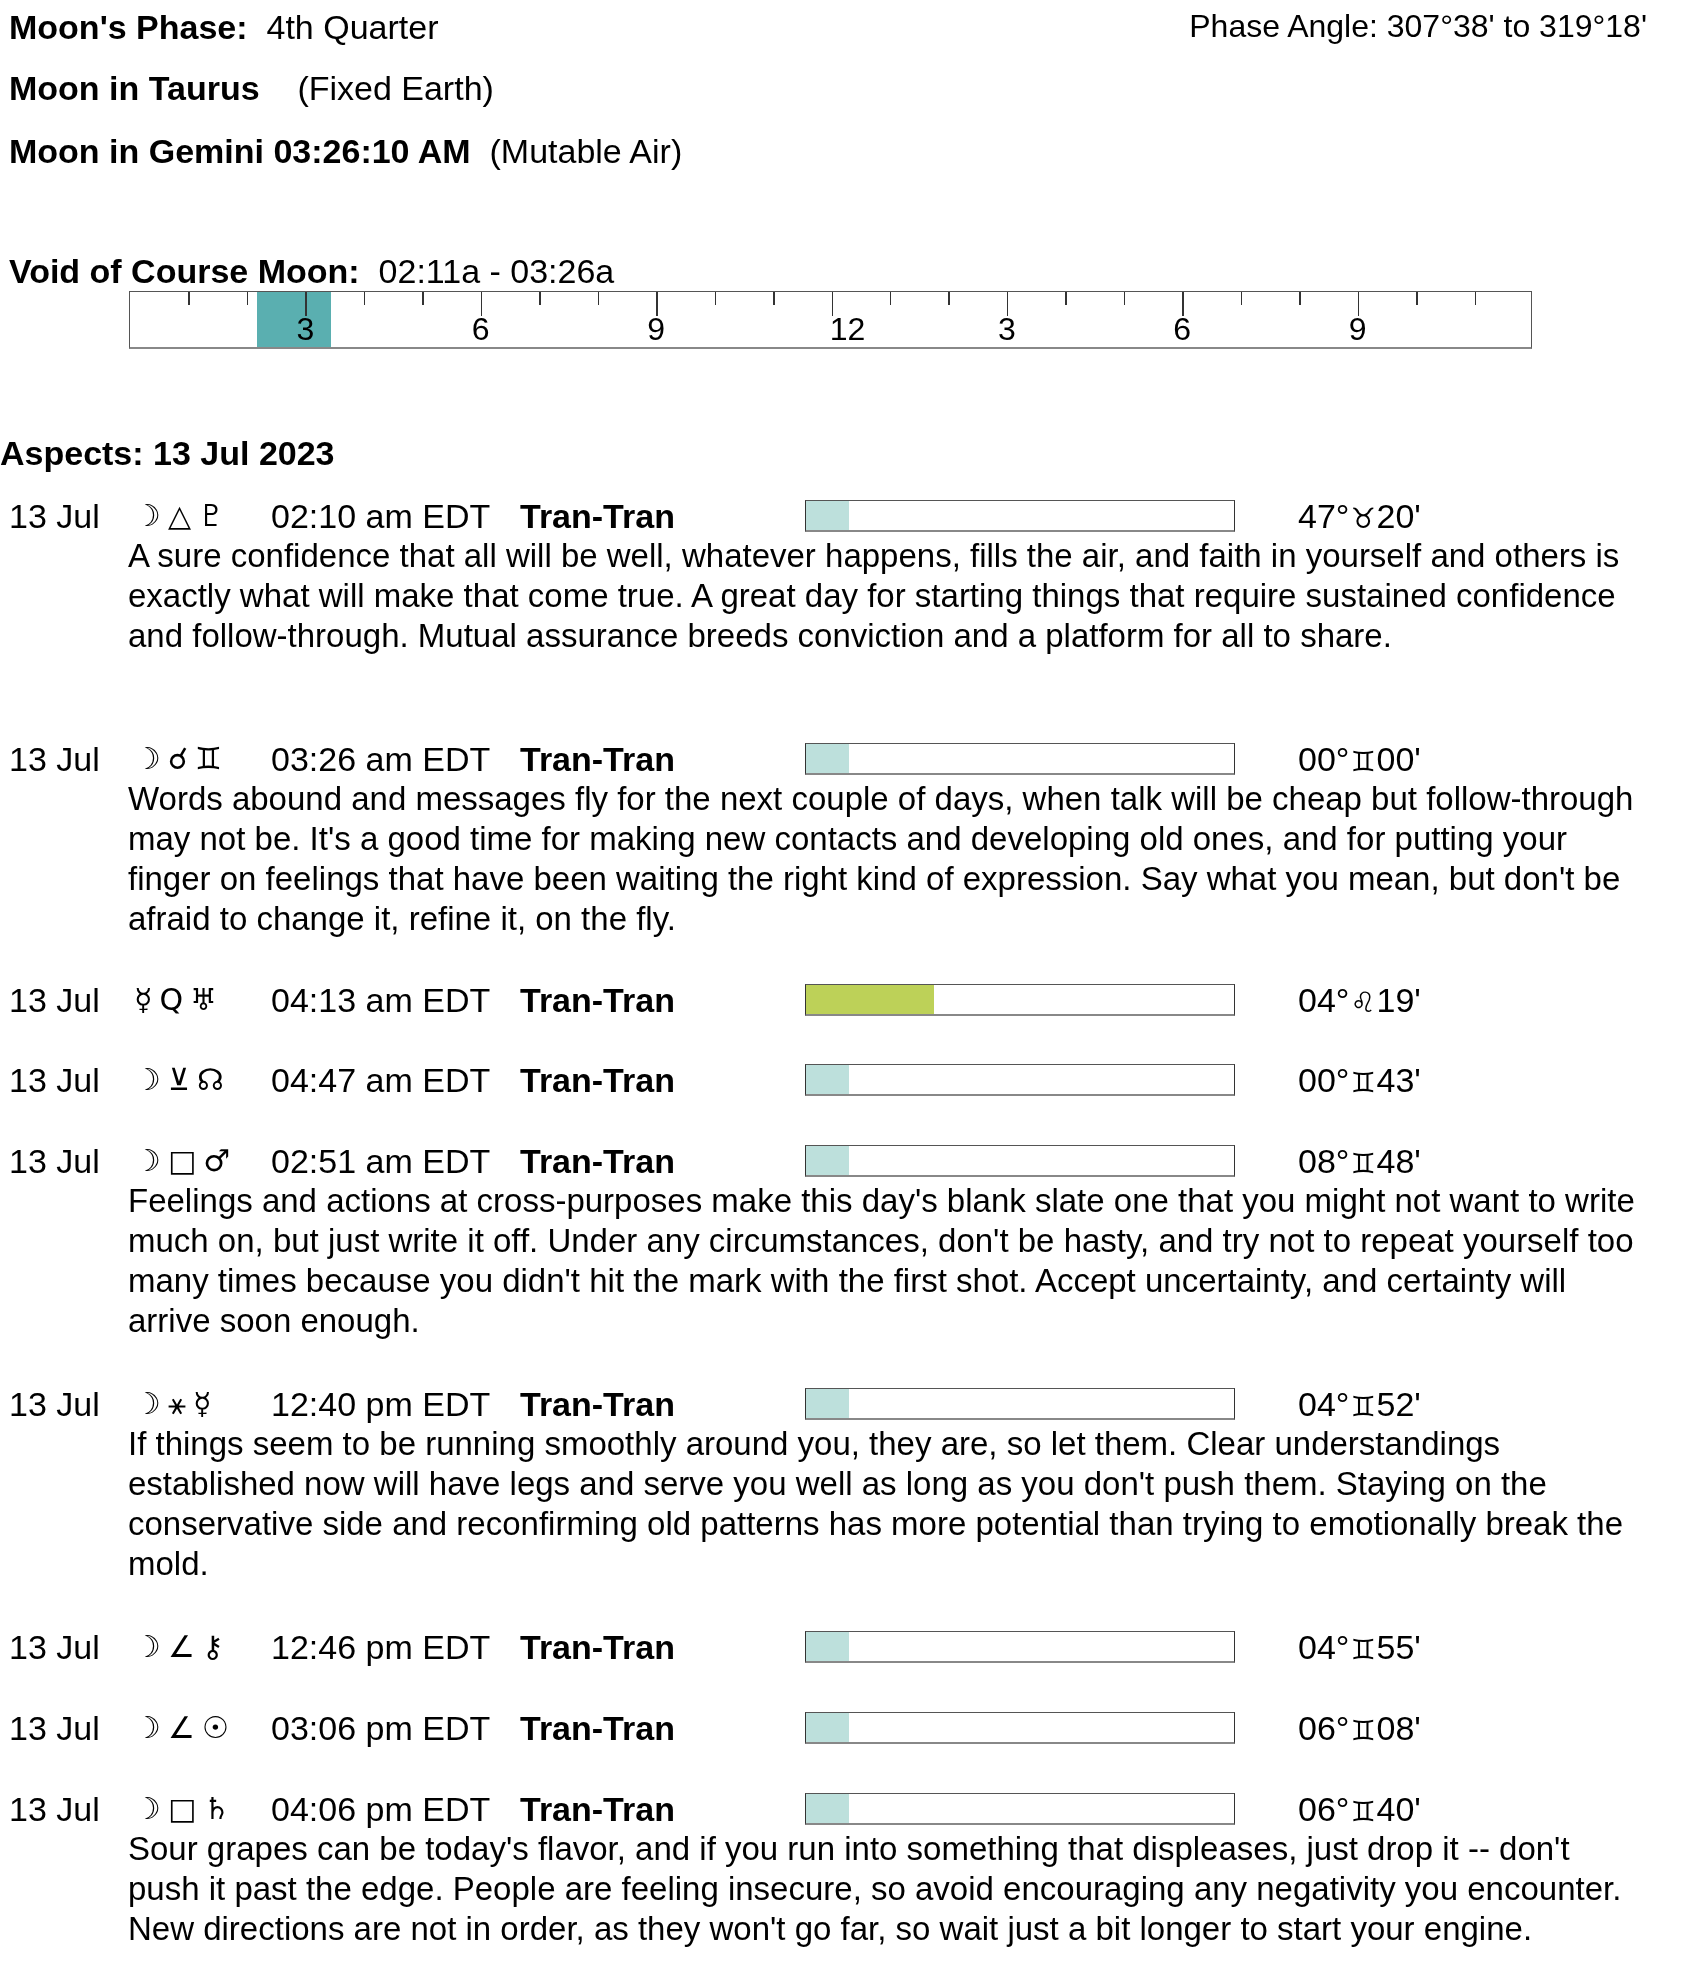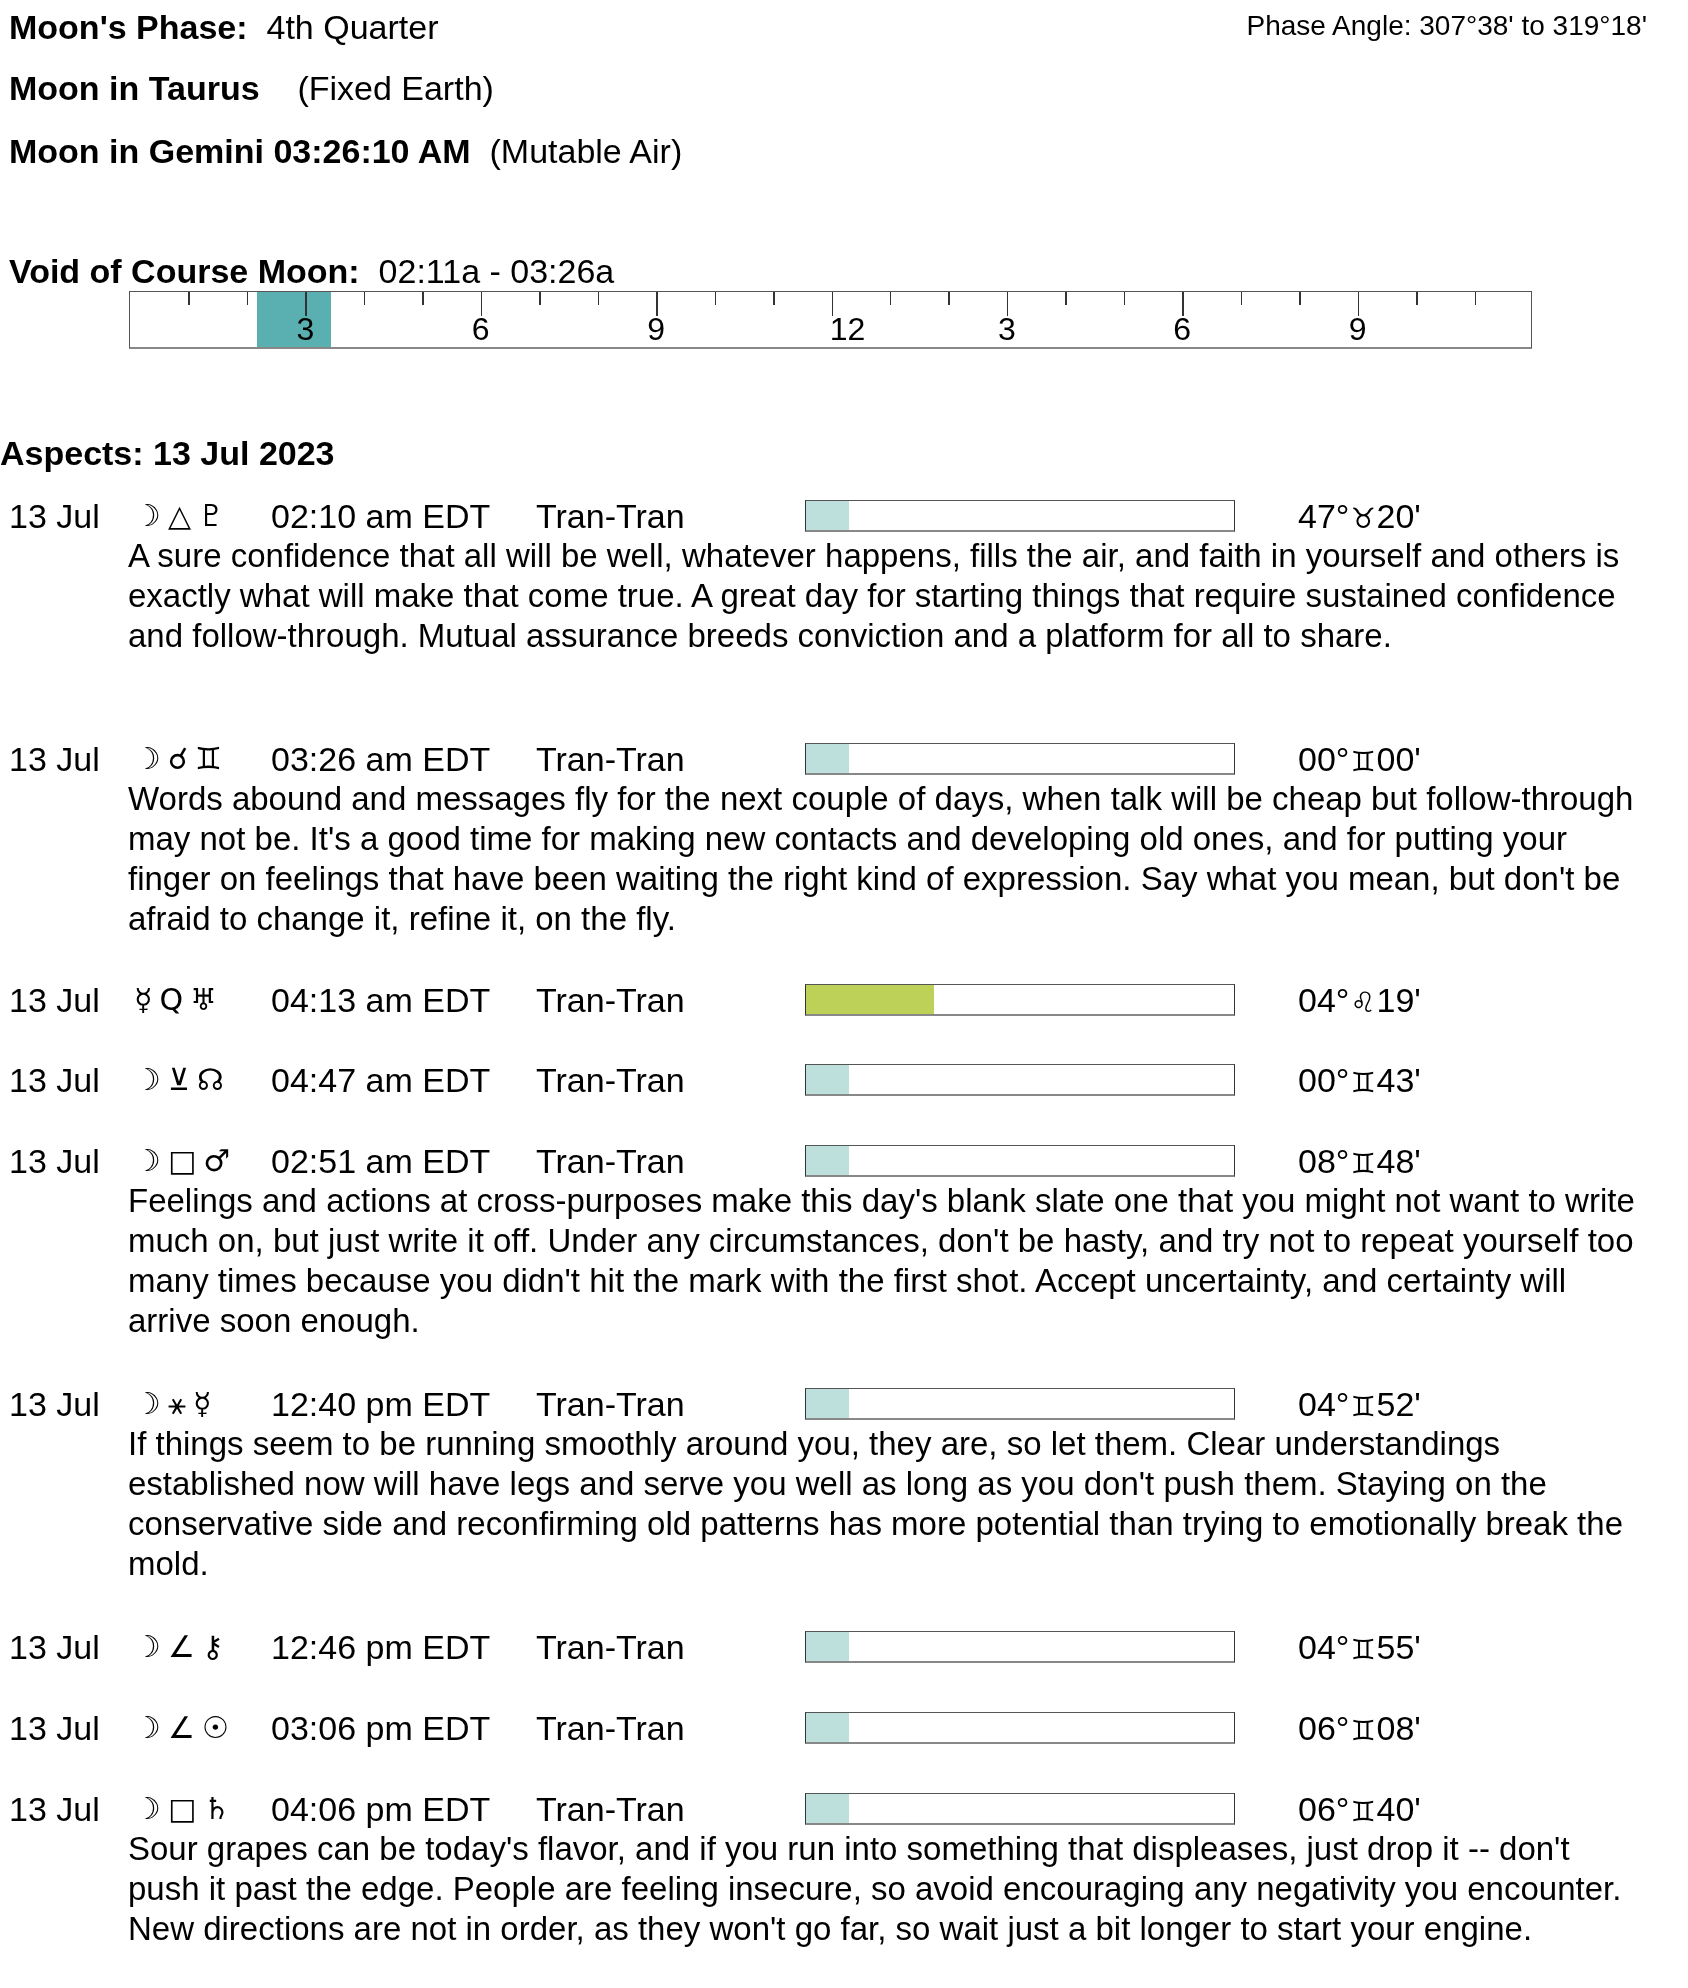--- a/index.html
+++ b/index.html
@@ -3,42 +3,42 @@
 <meta charset="utf-8">
 <style>
   html, body { margin: 0; padding: 0; background: #ffffff; }
   body {
     width: 1688px; height: 1988px; position: relative; overflow: hidden;
     font-family: "Liberation Sans", sans-serif; color: #000;
   }
   .abs { position: absolute; white-space: nowrap; }
   .hdr { font-size: 34px; line-height: 40px; left: 9px; }
   .hdr b { font-weight: bold; }
-  .phase-angle { right: 41px; top: 9px; font-size: 28px; line-height: 34px; }
+  .phase-angle { right: 41px; top: 9px; font-size: 32px; line-height: 34px; }
 
   
   .timeline {
     position: absolute; left: 129px; top: 291px; width: 1403px; height: 58px;
     border: 1px solid #555; border-bottom: 2px solid #888; box-sizing: border-box; background: #fff;
   }
   .tl-highlight { position: absolute; top: 0; bottom: 0; background: #5aafb0; }
   .tl-tick { position: absolute; top: 0; width: 1.5px; background: #333; height: 13px; }
   .tl-tick.major { height: 24px; }
   .tl-label { position: absolute; top: 19px; font-size: 32px; line-height: 36px; transform: translateX(-50%); }
 
   .aspects-title { position: absolute; left: 0; width: 1652px; top: 433px; font-size: 34px; font-weight: bold; line-height: 40px; }
 
   
   .row { position: absolute; left: 0; width: 1688px; }
   .row-line { position: relative; height: 40px; font-size: 34px; line-height: 40px; }
   .r-date { position: absolute; left: 9px; }
   .r-sym { position: absolute; left: 134px; font-family: "DejaVu Sans", sans-serif; font-size: 30px; letter-spacing: 0; }
   .r-sym span { display: inline-block; margin-right: 7px; }
   .r-time { position: absolute; left: 271px; }
-  .r-type { position: absolute; left: 536px; }
+  .r-type { position: absolute; left: 520px; font-weight: bold; }
   .r-bar {
     position: absolute; left: 805px; top: 4px; width: 430px; height: 32px;
     border: 1px solid #333; border-top-color: #555; border-bottom: 2px solid #888; box-sizing: border-box; background: #fff;
   }
   .r-bar-fill { position: absolute; left: 0; top: 0; bottom: 0; }
   .r-pos { position: absolute; left: 1298px; }
   .r-pos .sign { font-family: "DejaVu Sans", sans-serif; font-size: 28px; margin: 0 1px; }
   .r-text {
     margin-left: 128px; width: 1520px; font-size: 33px; line-height: 40px; white-space: normal; margin-top: 0;
   }

